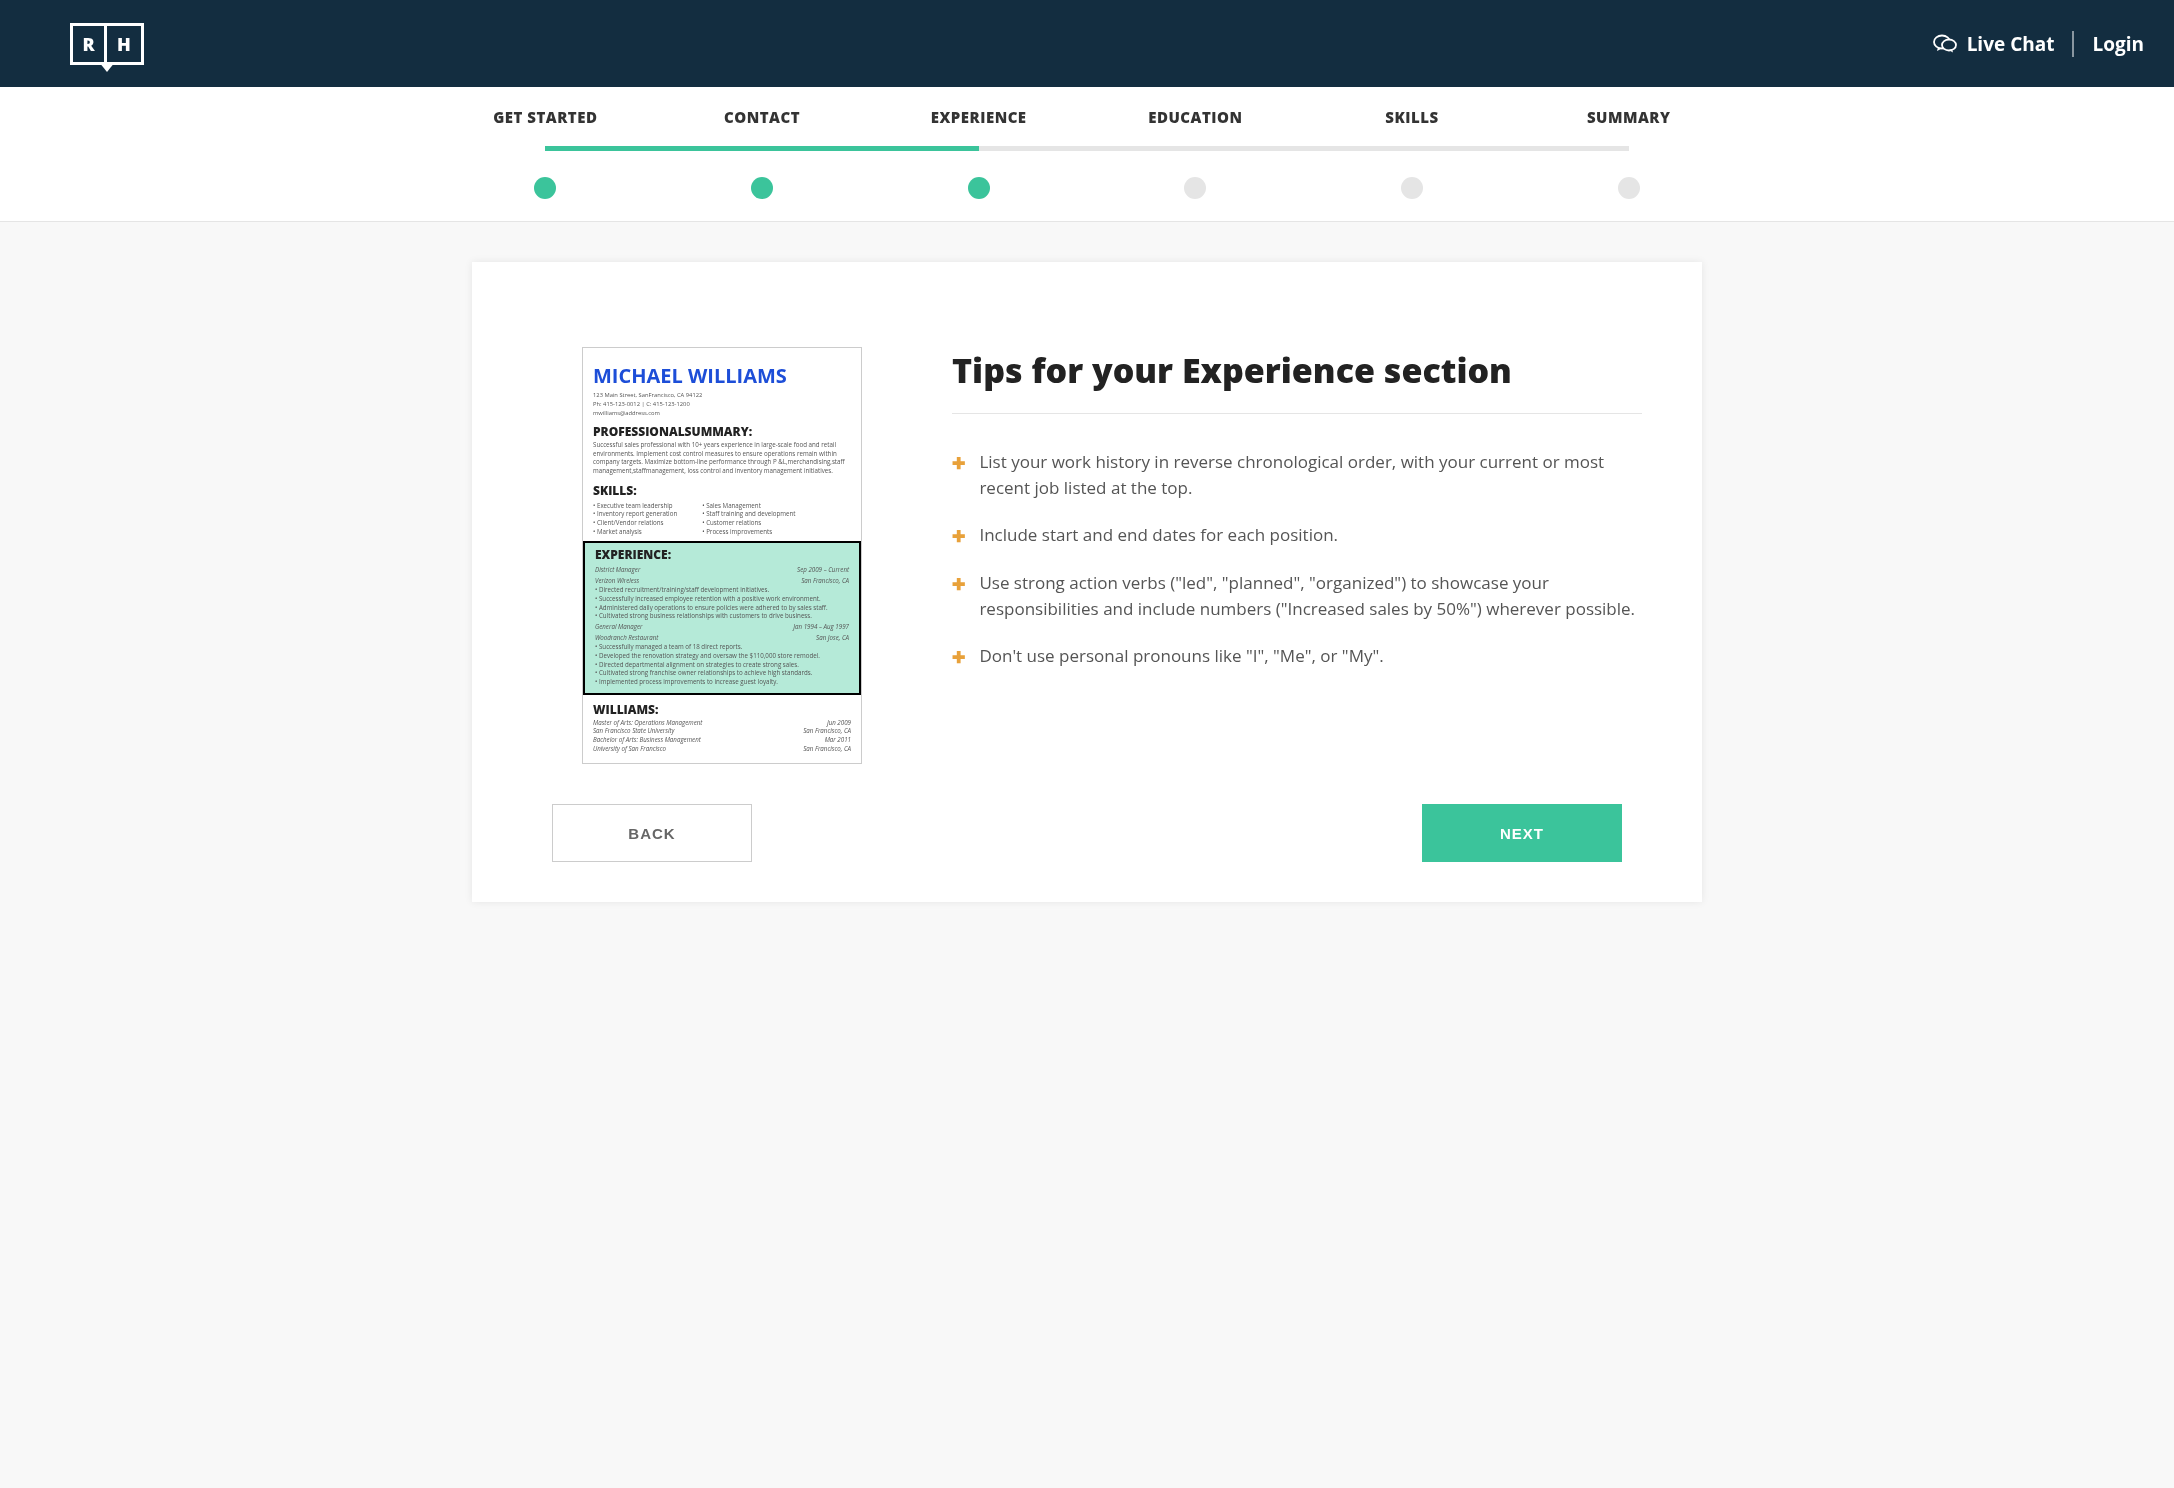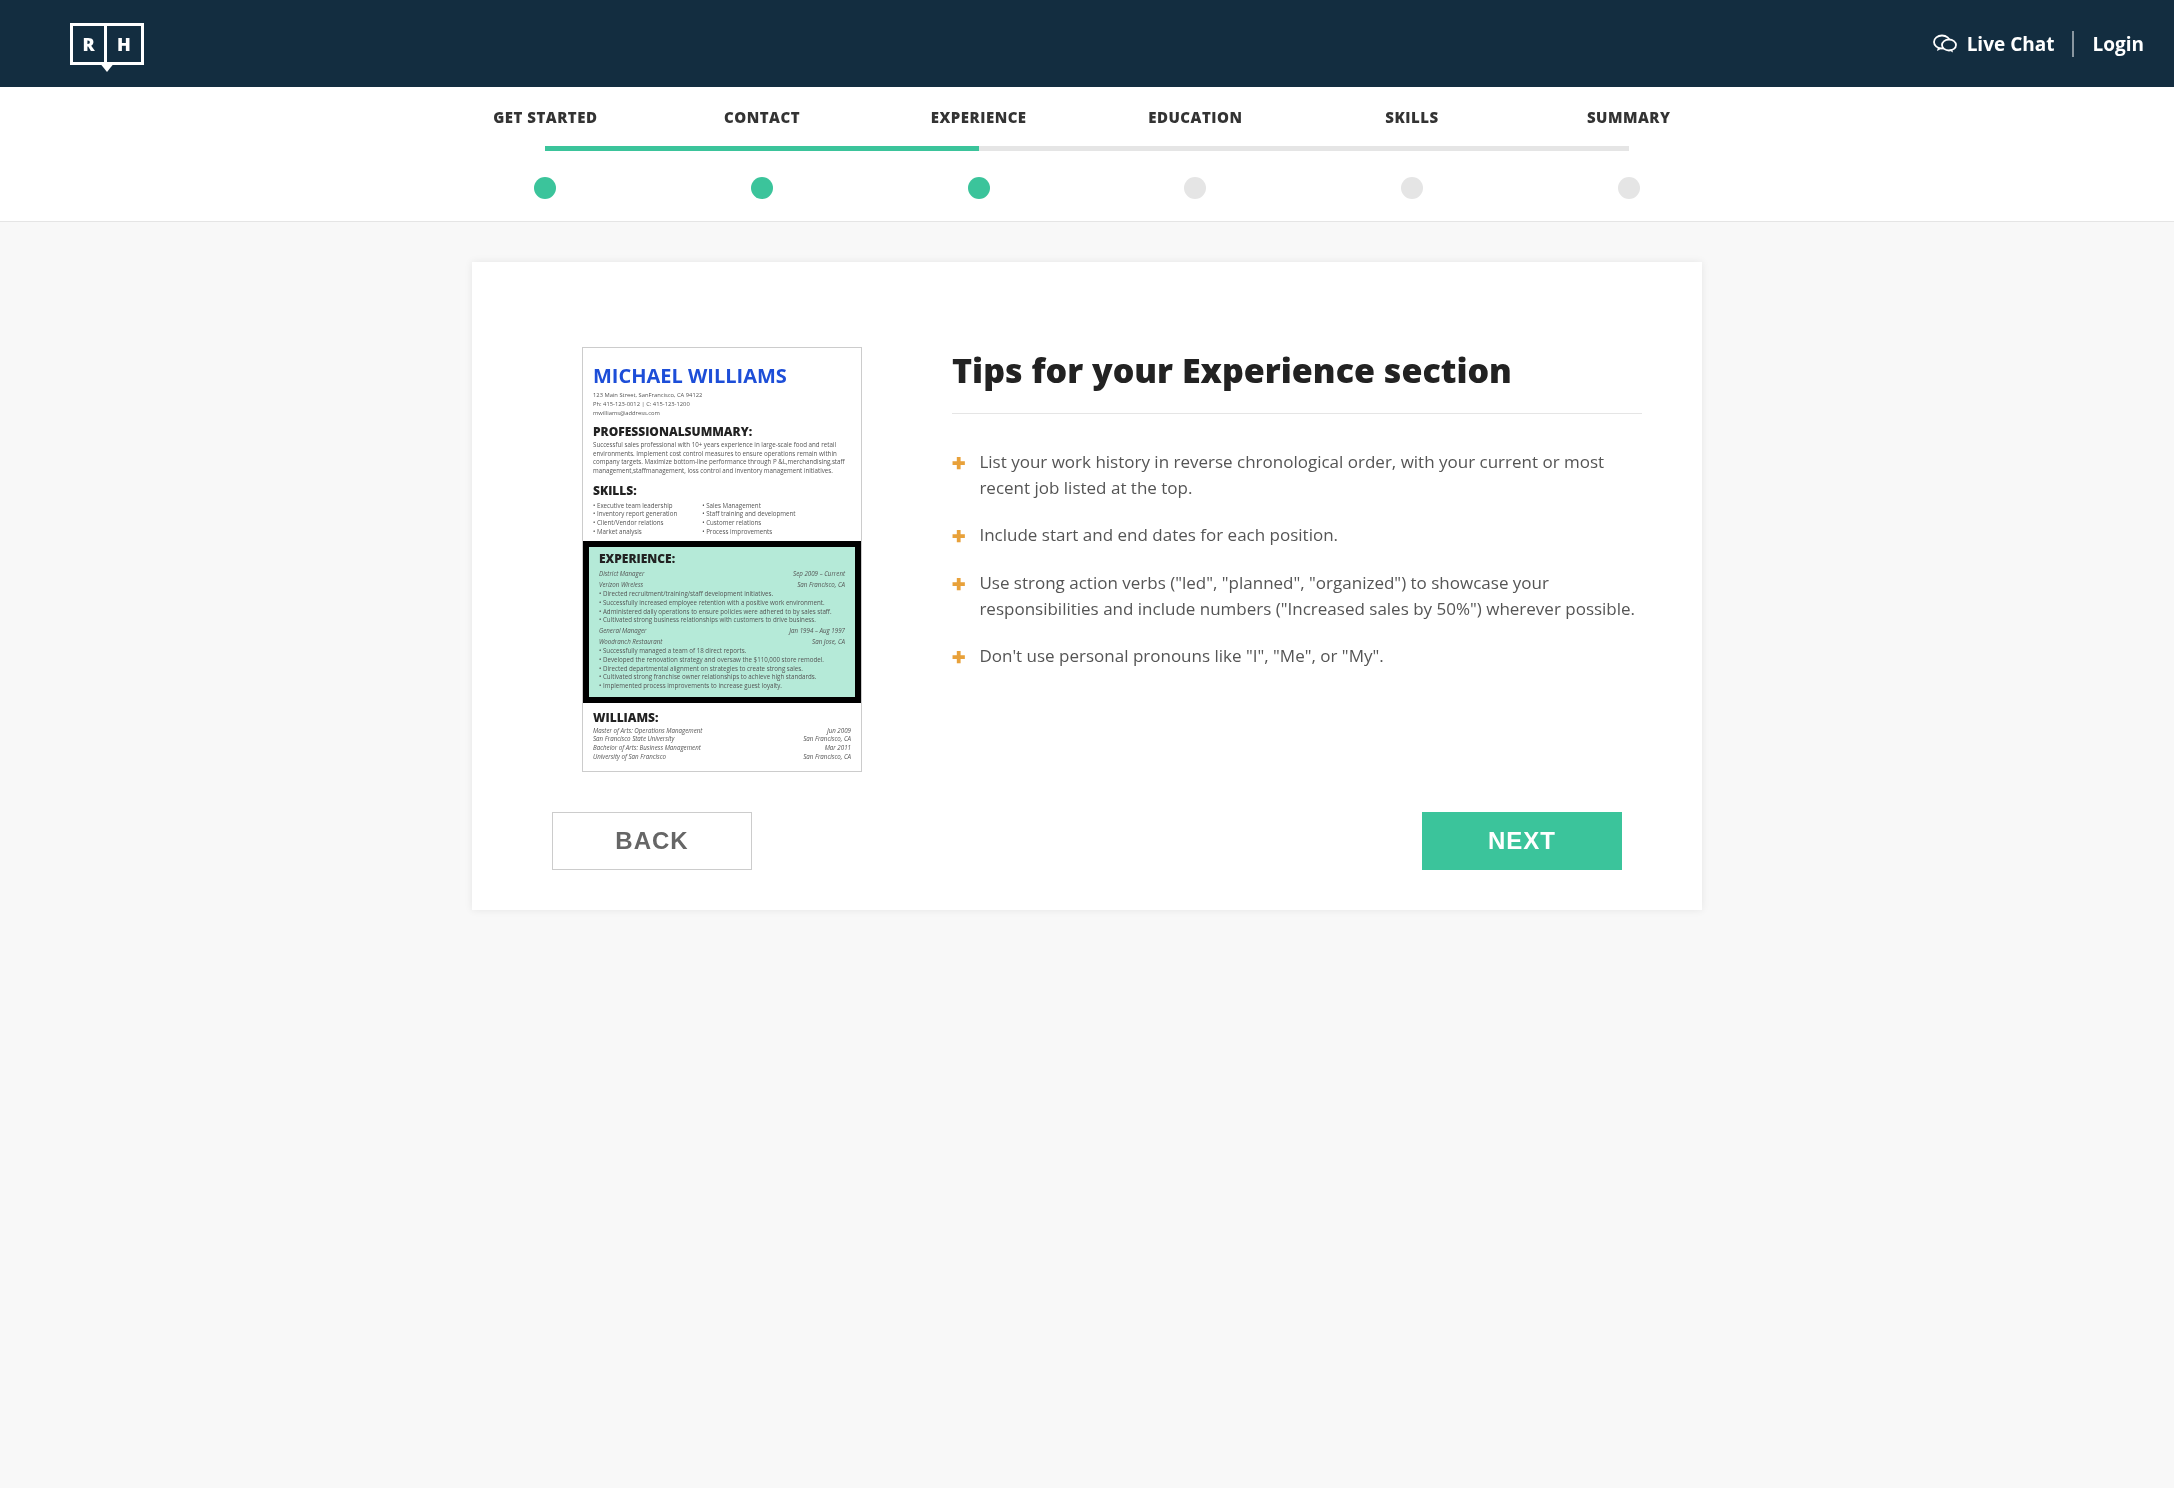--- a/index.html
+++ b/index.html
@@ -121,21 +121,21 @@
       color: #555;
     }
     .resume-preview .name { font-size: 20px; font-weight: 700; color: #1d4ed8; }
     .resume-preview .meta { font-size: 5.8px; margin-top: 1px;}
     .resume-preview .shead { font-weight: 800; color: #222; margin-top: 7px; font-size: 12px;}
     .resume-preview .skills { display: flex; gap: 25px; margin-top: 2px;}
     .resume-preview .skills ul { list-style: none; }
     .resume-preview .skills li::before { content: "• "; }
     .resume-preview .exp {
       background: #b5ead8;
-      border: 6px solid #000000;
+      border: 2px solid #000000;
       margin: 5px -10px 0;
       padding: 4px 10px 6px;
     }
     .resume-preview .jrow { display: flex; justify-content: space-between; font-style: italic; margin-top: 2px;}
     .resume-preview .jrow span:last-child { }
     .resume-preview ul.b { list-style: none; padding-left: 6px; margin-top: 1px;}
     .resume-preview ul.b li::before { content: "• "; margin-left: -6px;}
     .resume-preview .edrow { display: flex; justify-content: space-between; font-style: italic;}
     .tips-col { flex: 1; padding-right: 20px;}
     .tips-title {
@@ -164,21 +164,21 @@
     }
     .nav-buttons {
       display: flex;
       justify-content: space-between;
       margin-top: 40px;
       padding: 0 40px 0 40px;
     }
     .btn {
       width: 200px;
       height: 58px;
-      font-size: 24px;
+      font-size: 15px;
       font-weight: 800;
       letter-spacing: 1px;
       cursor: pointer;
       display: flex;
       align-items: center;
       justify-content: center;
       border: none;
     }
     .btn-back { background: #fff; border: 1px solid #ccc; color: #666; }
     .btn-next { background: #3bc49b; color: #fff; }

